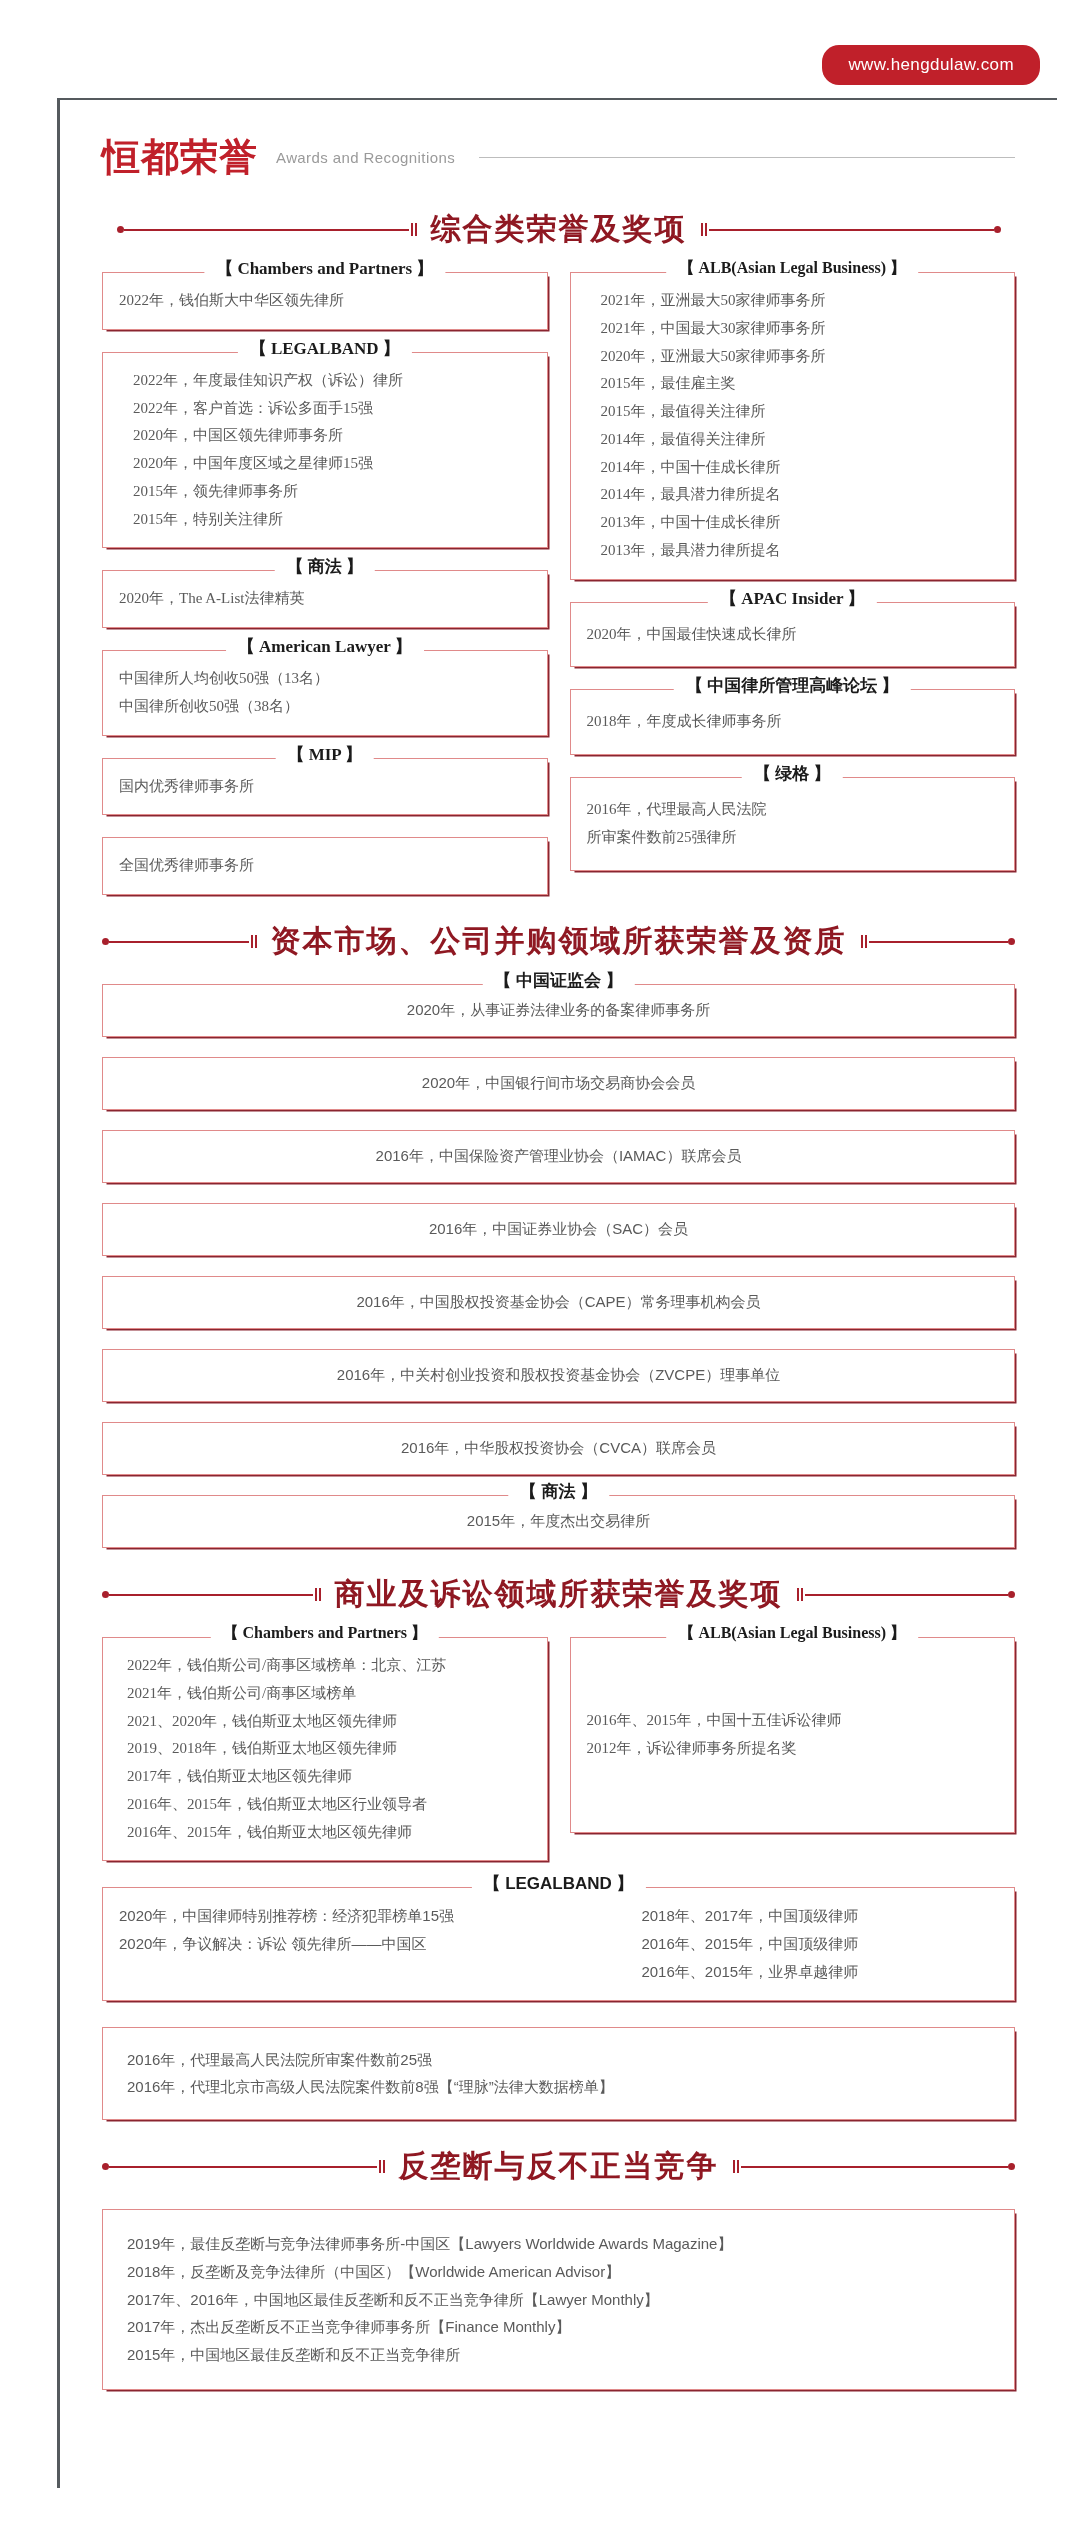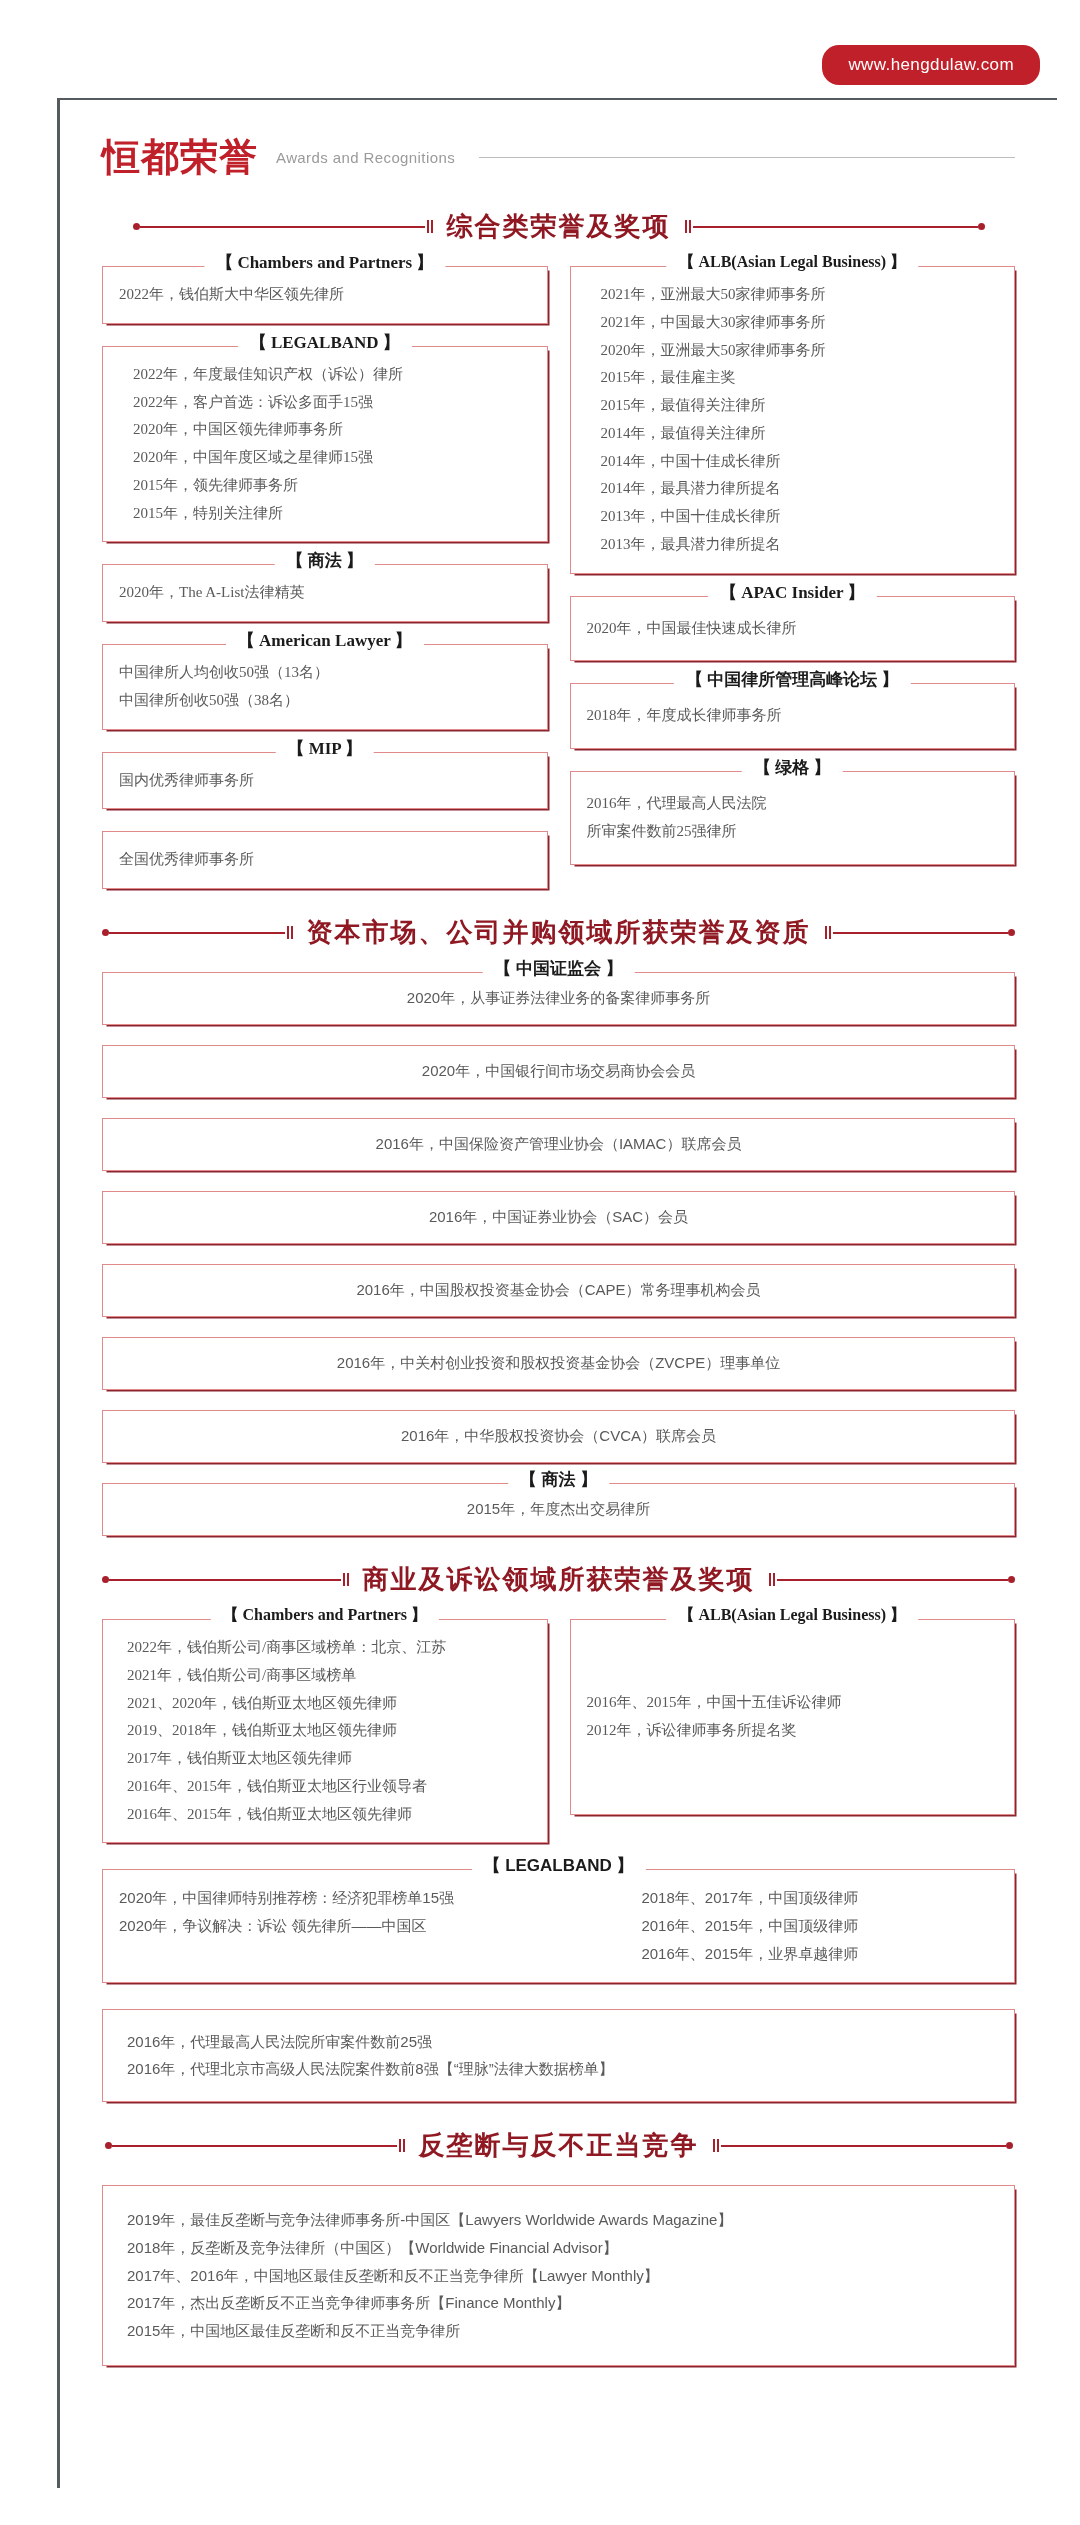--- a/index.html
+++ b/index.html
@@ -77,21 +77,21 @@
   
   .sec-head{
     display:flex;
     align-items:center;
     justify-content:center;
     gap:14px;
     margin:26px 0 22px 0;
   }
   .sec-title{
     color:#8f1822;
-    font-size:26px;
+    font-size:30px;
     font-weight:bold;
     letter-spacing:2px;
     white-space:nowrap;
     font-family:"DejaVu Serif","Liberation Serif",serif;
   }
   .deco{
     display:flex;align-items:center;
     flex:1;
     max-width:300px;
   }
@@ -427,21 +427,21 @@
           <span class="bar2"></span>
           <span class="bar2"></span>
           <span class="ln"></span>
           <span class="dot"></span>
         </div>
       </div>
 
       <div class="box shadow left-txt pad-left" style="margin-top:4px;padding-top:20px;padding-bottom:20px;">
         <div class="box-body">
           <div class="ln">2019年，最佳反垄断与竞争法律师事务所-中国区【Lawyers Worldwide Awards Magazine】</div>
-          <div class="ln">2018年，反垄断及竞争法律所（中国区）【Worldwide Financial Advisor】</div>
+          <div class="ln">2018年，反垄断及竞争法律所（中国区）【Worldwide American Advisor】</div>
           <div class="ln">2017年、2016年，中国地区最佳反垄断和反不正当竞争律所【Lawyer Monthly】</div>
           <div class="ln">2017年，杰出反垄断反不正当竞争律师事务所【Finance Monthly】</div>
           <div class="ln">2015年，中国地区最佳反垄断和反不正当竞争律所</div>
         </div>
       </div>
 
     </div>
   </div>
 </div>
 

